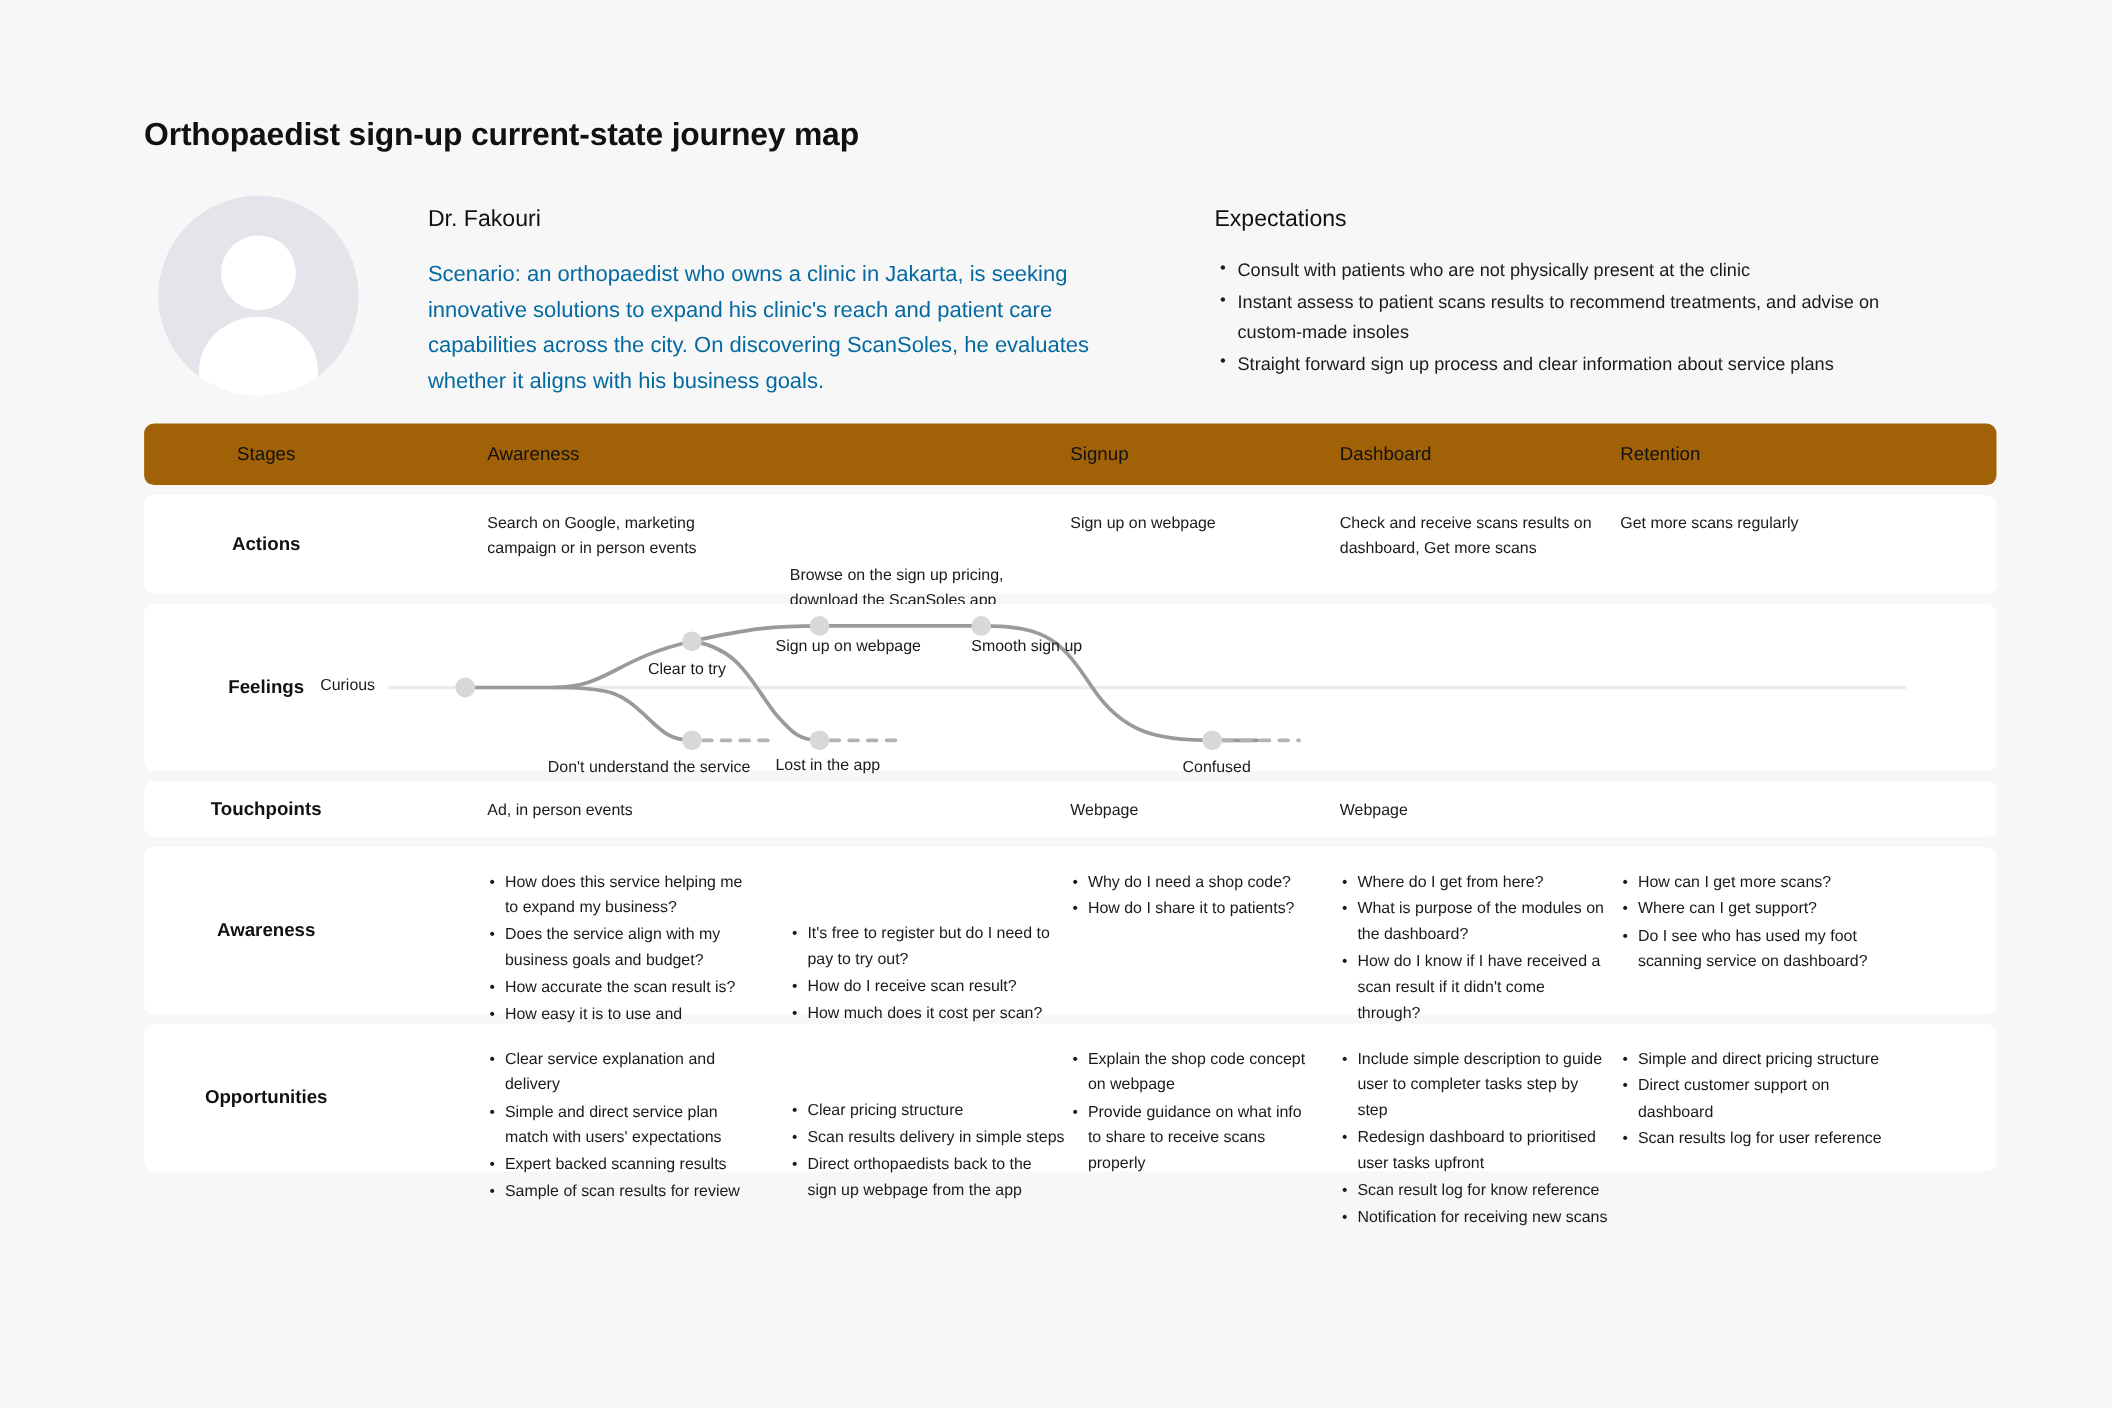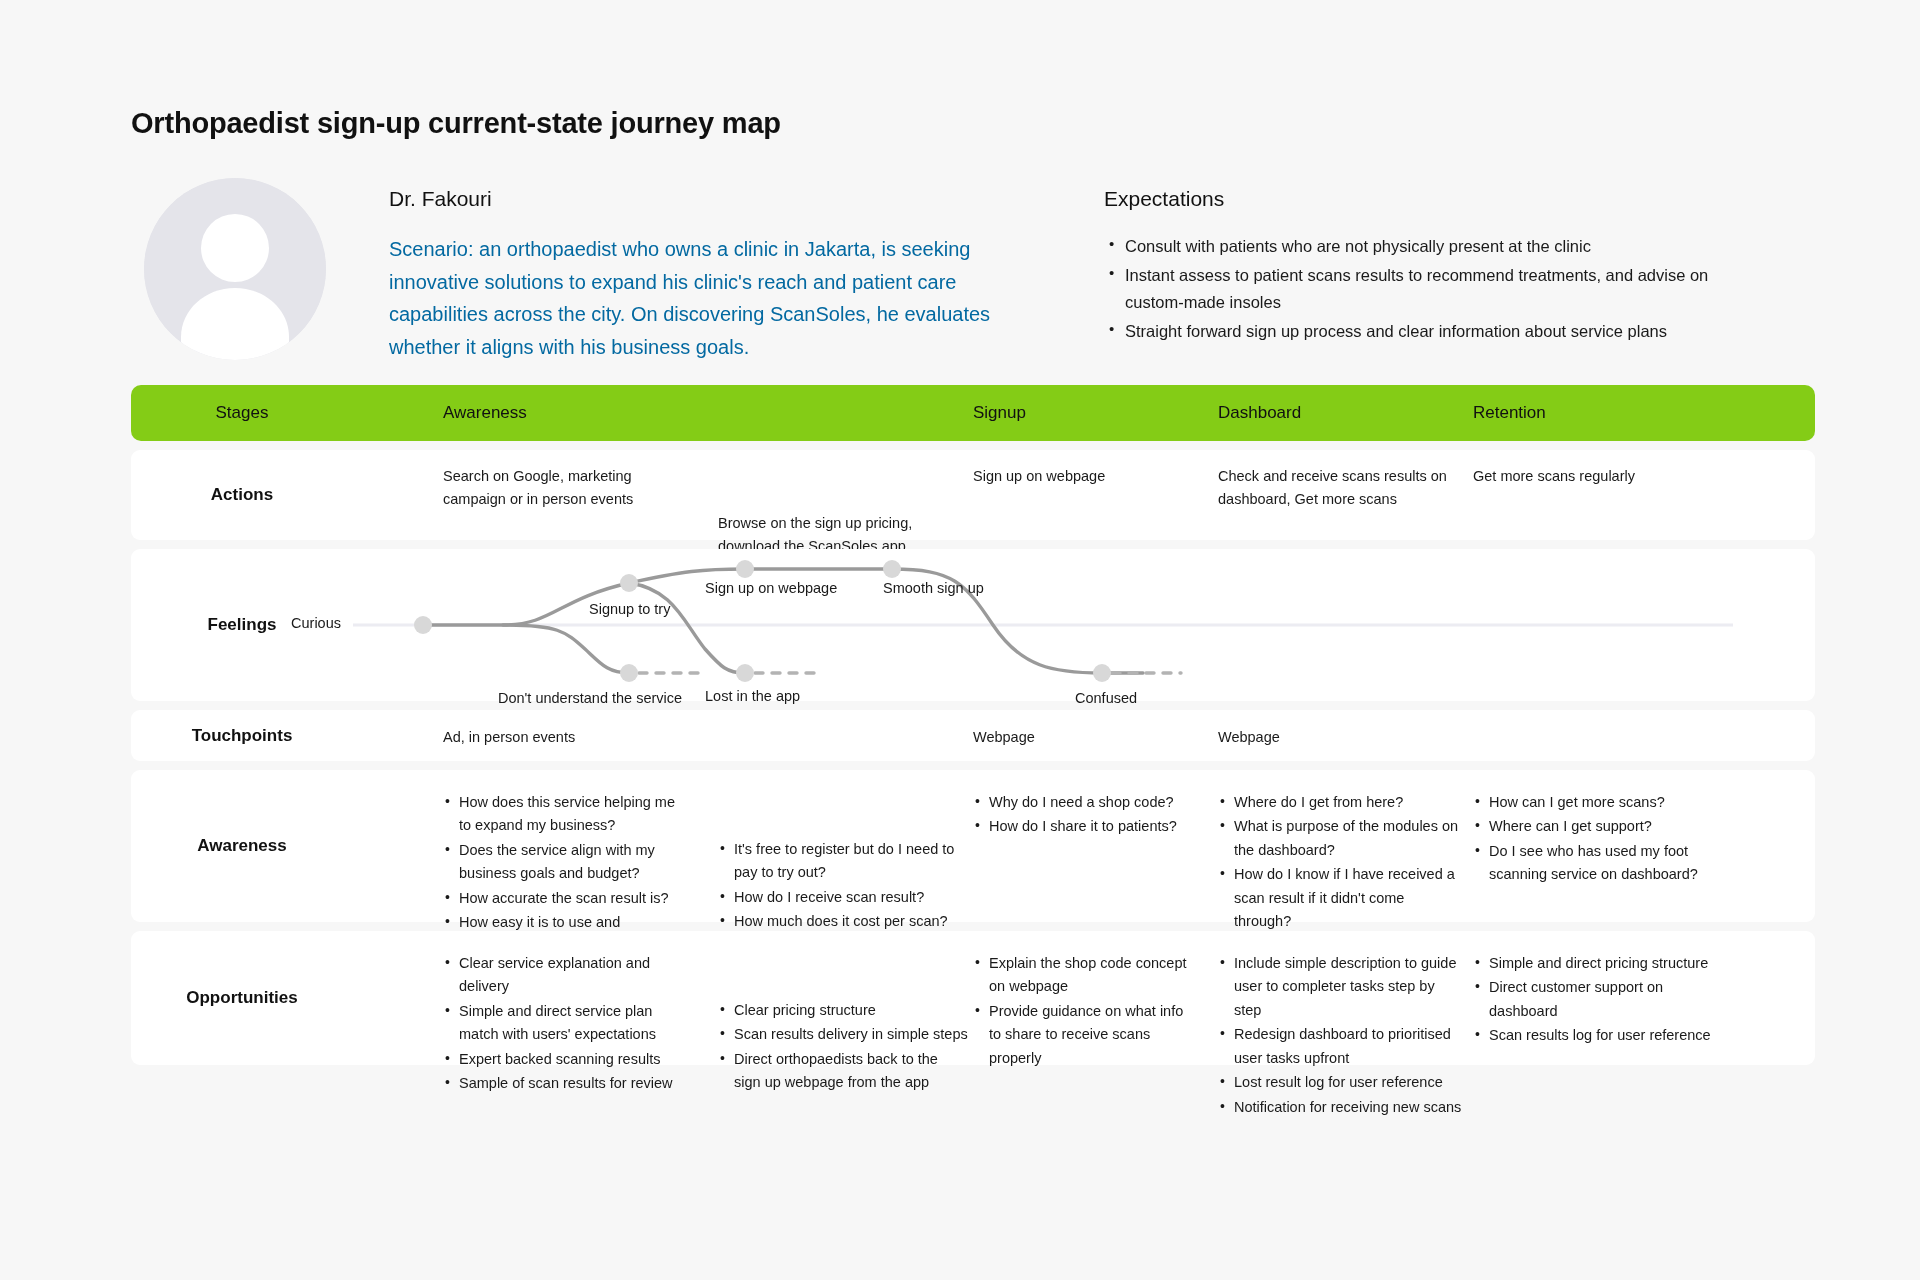--- a/index.html
+++ b/index.html
@@ -86,23 +86,22 @@
   .grid { position: absolute; left: 131px; top: 385px; width: 1684px; }
 
   .row {
     position: relative;
     background: #ffffff;
     border-radius: 9px;
     margin-bottom: 9px;
     width: 1684px;
   }
   .row.header {
-    background: #84cc16;
+    background: #a16207;
     height: 56px;
-    border-radius: 10px;
   }
 
   .rowlabel {
     position: absolute;
     left: 0; top: 0;
     width: 222px;
     height: 100%;
     display: flex;
     align-items: center;
     justify-content: center;
@@ -257,21 +256,21 @@
 
             <ellipse cx="70" cy="76" rx="9" ry="9" fill="#d8d8d8"></ellipse>
             <ellipse cx="276" cy="34" rx="9" ry="9" fill="#d8d8d8"></ellipse>
             <ellipse cx="392" cy="20" rx="9" ry="9" fill="#d8d8d8"></ellipse>
             <ellipse cx="539" cy="20" rx="9" ry="9" fill="#d8d8d8"></ellipse>
             <ellipse cx="276" cy="124" rx="9" ry="9" fill="#d8d8d8"></ellipse>
             <ellipse cx="392" cy="124" rx="9" ry="9" fill="#d8d8d8"></ellipse>
             <ellipse cx="749" cy="124" rx="9" ry="9" fill="#d8d8d8"></ellipse>
           </svg>
           <span class="f-label" style="left:-12px; top:66px; transform:translateX(-100%);">Curious</span>
-          <span class="f-label" style="left:236px; top:52px;">Signup to try</span>
+          <span class="f-label" style="left:236px; top:52px;">Clear to try</span>
           <span class="f-label" style="left:352px; top:31px;">Sign up on webpage</span>
           <span class="f-label" style="left:530px; top:31px;">Smooth sign up</span>
           <span class="f-label" style="left:145px; top:141px;">Don't understand the service</span>
           <span class="f-label" style="left:352px; top:139px;">Lost in the app</span>
           <span class="f-label" style="left:722px; top:141px;">Confused</span>
         </div>
       </div>
     </div>
 
     <div class="row row-touchpoints">
@@ -331,21 +330,21 @@
             <li>Scan results delivery in simple steps</li>
             <li>Direct orthopaedists back to the sign up webpage from the app</li>
           </ul>
         <ul class="col c2 bullets">
             <li>Explain the shop code concept on webpage</li>
             <li>Provide guidance on what info to share to receive scans properly</li>
           </ul>
         <ul class="col c3 bullets">
             <li>Include simple description to guide user to completer tasks step by step</li>
             <li>Redesign dashboard to prioritised user tasks upfront</li>
-            <li>Lost result log for user reference</li>
+            <li>Scan result log for know reference</li>
             <li>Notification for receiving new scans</li>
           </ul>
         <ul class="col c4 bullets">
             <li>Simple and direct pricing structure</li>
             <li>Direct customer support on dashboard</li>
             <li>Scan results log for user reference</li>
           </ul>
       </div>
     </div>
 

